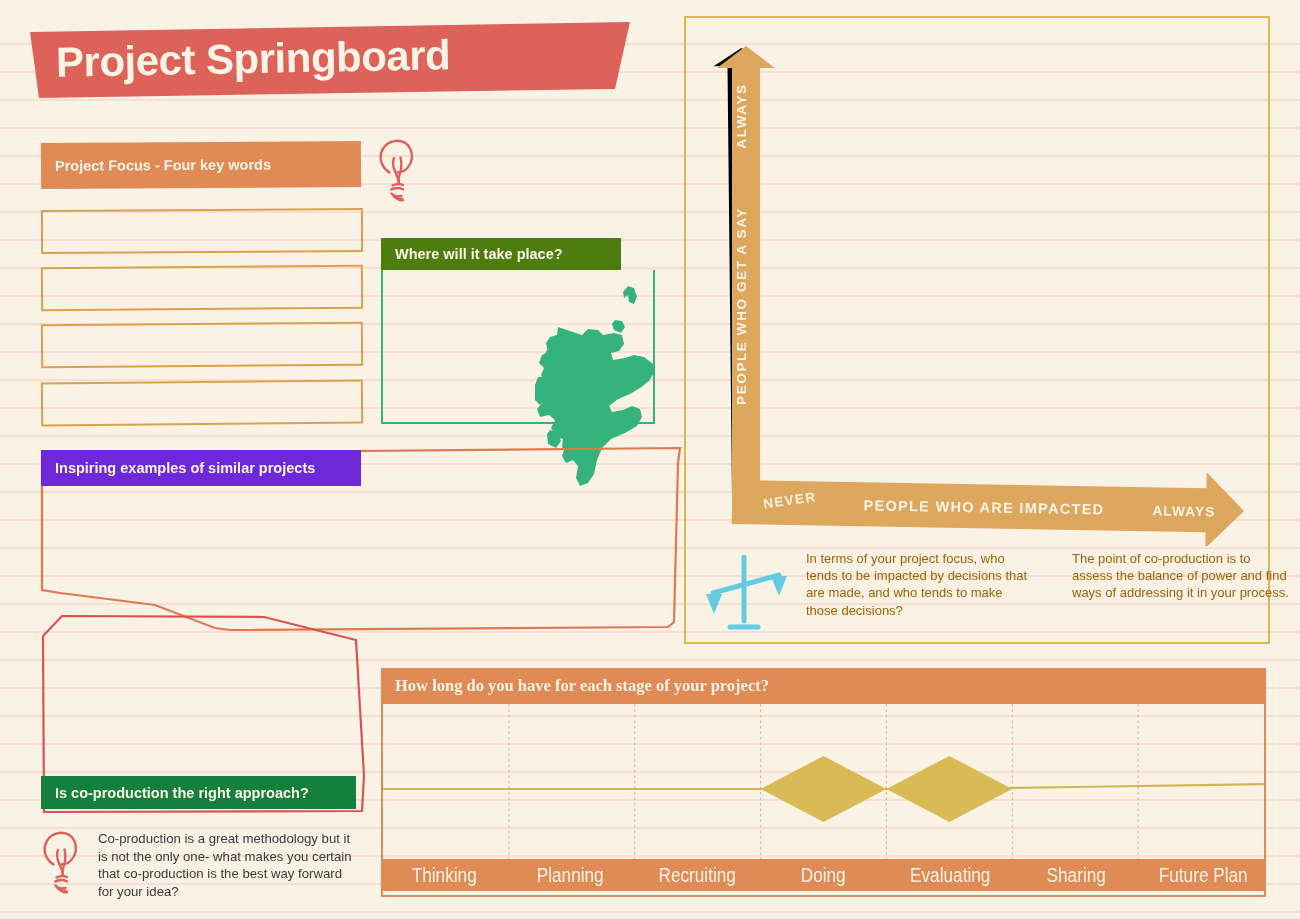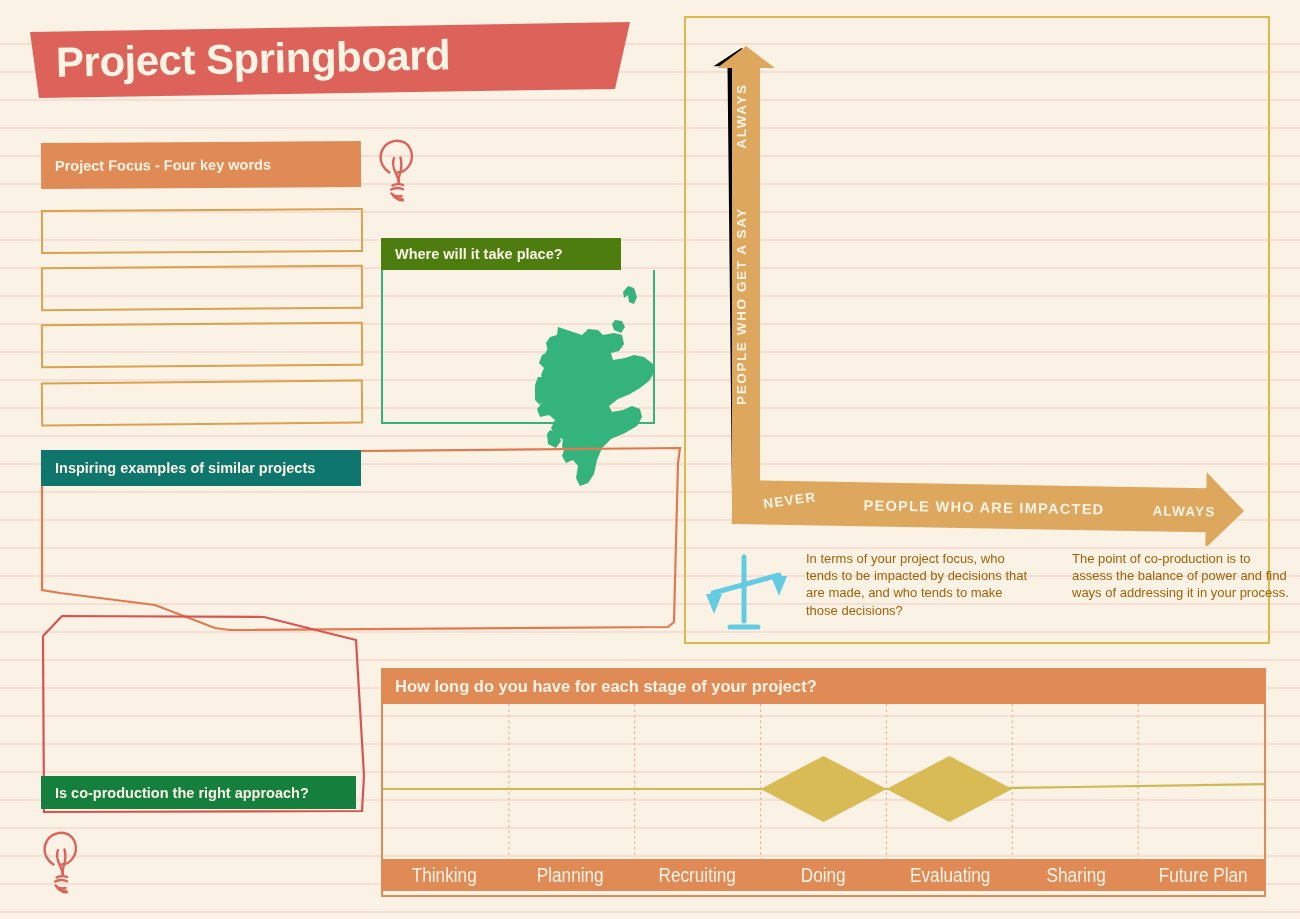--- a/index.html
+++ b/index.html
@@ -71,21 +71,21 @@
              font-size:14.5px;}
   #green-box{
     position:absolute;left:381px;top:270px;width:270px;height:152px;
     border:2px solid #34b37c;border-top:none;
   }
   #scotland{position:absolute;left:520px;top:278px;width:150px;height:228px;
             pointer-events:none;}
 
   
   #insp-poly{position:absolute;left:30px;top:440px;width:660px;height:220px;}
-  #insp-bar{left:41px;top:450px;width:320px;height:36px;background:#0f766e;
+  #insp-bar{left:41px;top:450px;width:320px;height:36px;background:#6d28d9;
             font-size:14.5px;}
 
   
   #red-poly{position:absolute;left:30px;top:600px;width:380px;height:230px;}
   #red-bar{left:41px;top:776px;width:315px;height:33px;background:#15803d;
            font-size:14.5px;}
 
   
   #panel{
     position:absolute;left:684px;top:16px;width:582px;height:624px;
@@ -100,21 +100,21 @@
   #note-2{left:1072px;top:550px;width:222px;}
 
   
   #tl{
     position:absolute;left:381px;top:668px;width:885px;height:229px;
     border:2px solid #e08b55;box-sizing:border-box;background:rgba(0,0,0,0);
   }
   #tl-head{
     position:absolute;left:381px;top:668px;width:885px;height:36px;
     background:#e08b55;box-sizing:border-box;
-    display:flex;align-items:center;
+    display:flex;align-items:center;font-family:Liberation Serif, serif;
   }
   #tl-head span{margin-left:14px;color:#fbf3e6;font-weight:bold;font-size:16.5px;}
   #tl-plot{position:absolute;left:383px;top:704px;width:881px;height:155px;}
   #tl-foot{
     position:absolute;left:381px;top:859px;width:885px;height:32px;
     background:#e08b55;box-sizing:border-box;display:flex;align-items:center;
   }
   .tl-label{
     color:#fbf3e6;font-size:20px;text-align:center;
     font-family:"Liberation Sans Narrow","Liberation Sans",sans-serif;
@@ -209,20 +209,21 @@
       <path d="M30.5 6.5c7.5 4.5 9.5 15 5 22.5-3 5-8 7.5-12 7.5"></path>
       <path d="M20 22c-1.5 3.5-1 9 1.5 14.5 1.6 3.5 3 6.5 3.4 10"></path>
       <path d="M26.5 21.5c1 4 1.2 10-0.3 15-1 3.4-1.8 6.2-1.6 9.3"></path>
       <path d="M18.5 49.5c2.5-1.5 7.5-2 10.5-0.5"></path>
       <path d="M17.2 53.5c3-1.8 8.5-2.2 11.8-0.2"></path>
       <path d="M17.5 57.5c2.2 2.4 6.4 3.4 10 2.4"></path>
       <path d="M19.5 60c2 2.2 5.2 3.2 8.2 2.6"></path>
       <path d="M23 62.5c1.5 1.6 4 2.2 6 1.6"></path>
     </g>
   </svg>
+  <div class="tiptext">Co-production is a great methodology but it is not the only one- what makes you certain that co-production is the best way forward for your idea?</div>
 </div>
 
 <div id="panel"></div>
 
 <svg id="axes" viewBox="0 0 600 530">
 
   <g transform="rotate(-0.6 48 480)">
     <polygon points="34,50 62,32 90,50 76,50 76,492 48,492 48,50" fill="#dda css"></polygon>
   </g>
   <polygon points="33,52 62,30 91,52 76,52 76,494 48,494 48,52" fill="#dda75e"></polygon>

